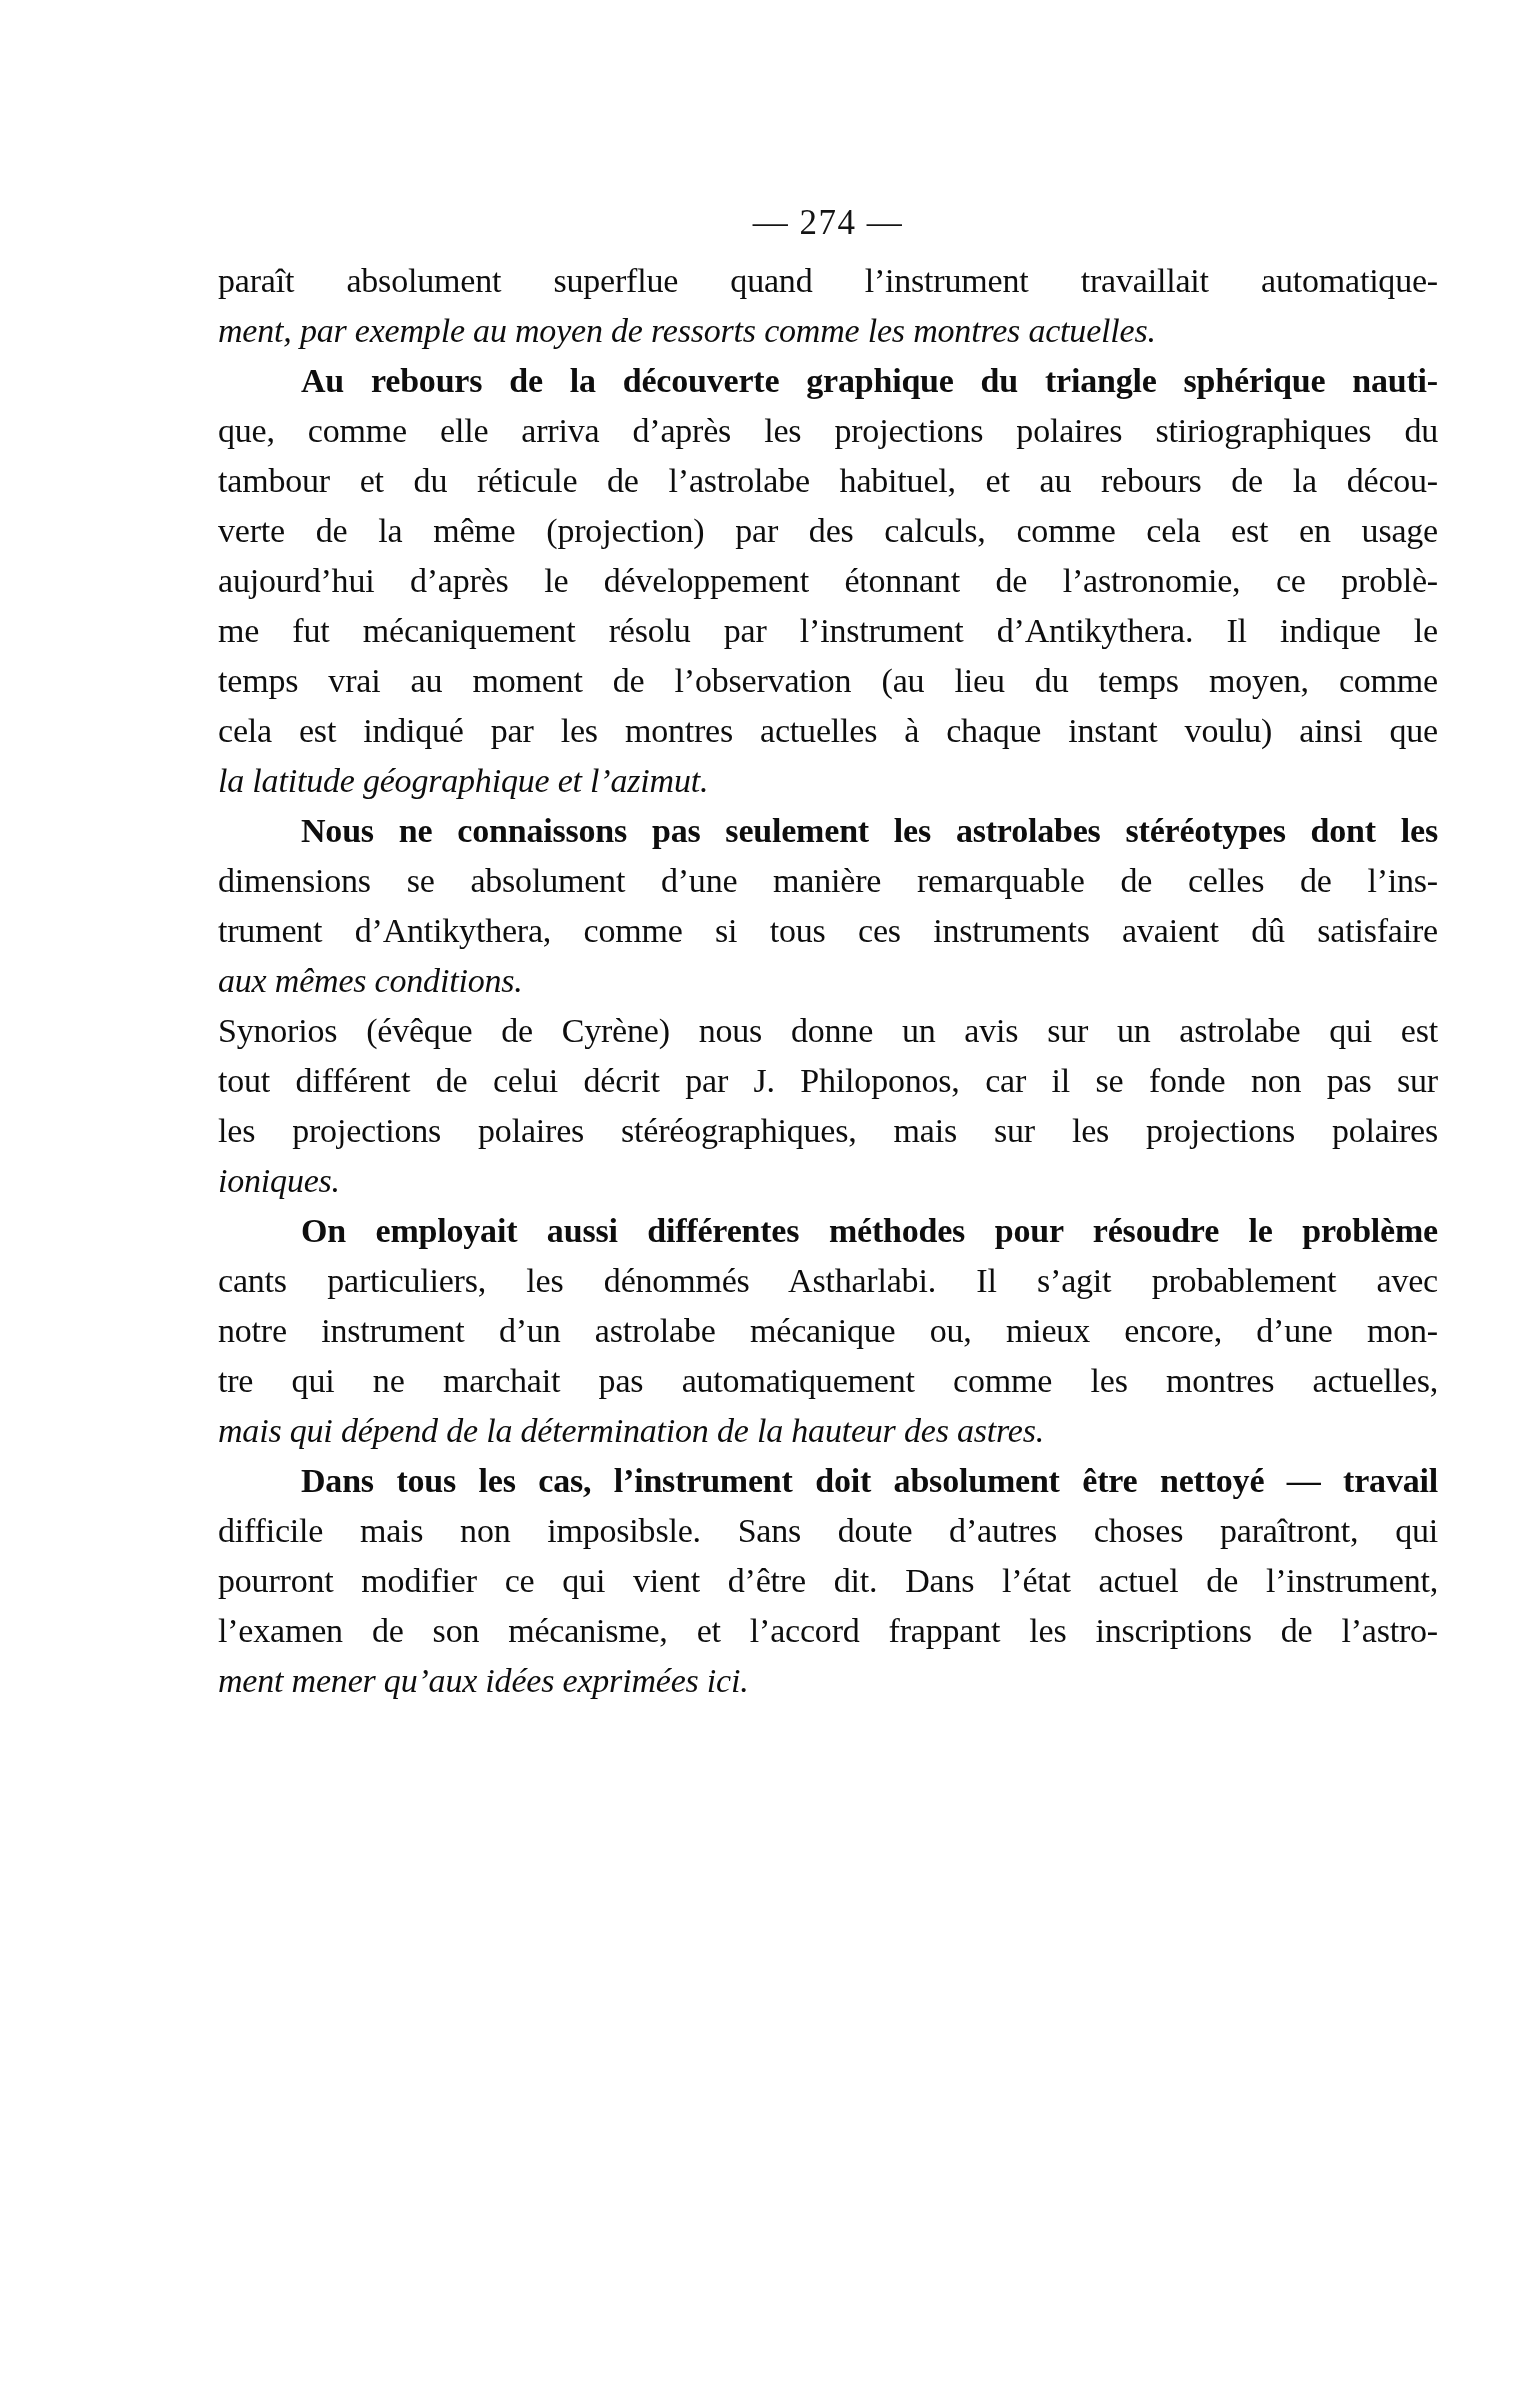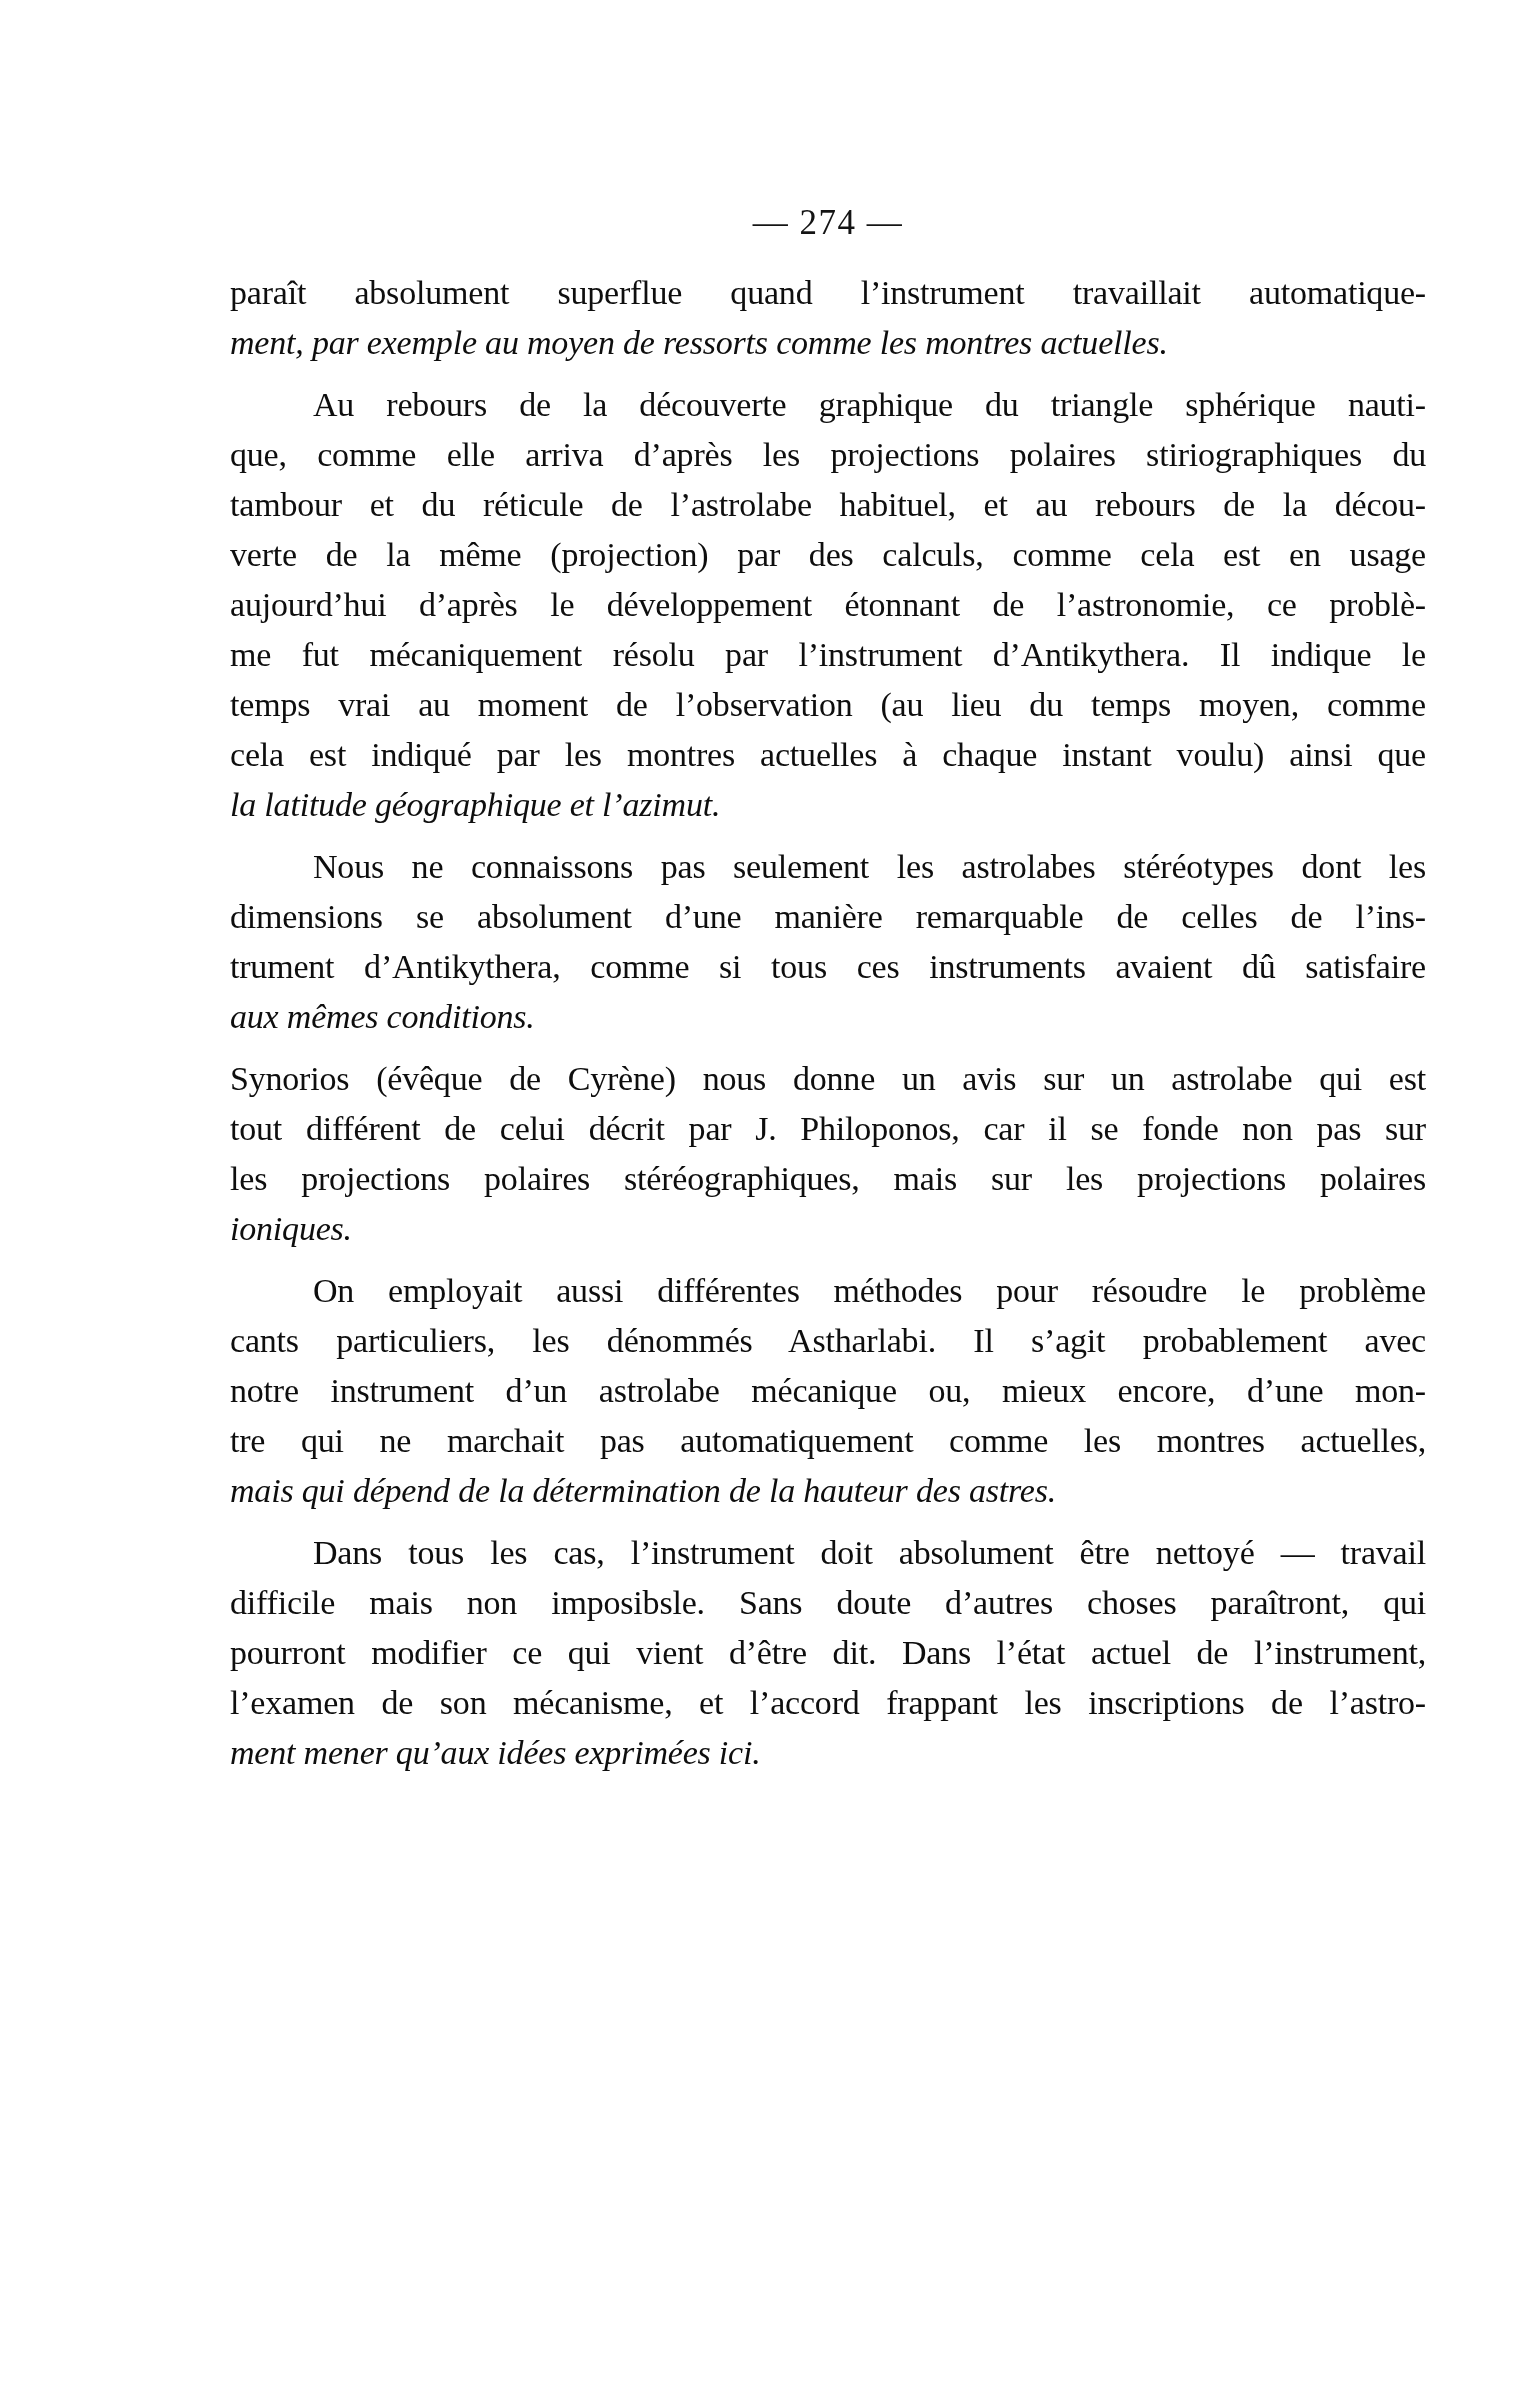--- a/index.html
+++ b/index.html
@@ -29,34 +29,35 @@
   .text-block {
     position: absolute;
     top: 256px;
     left: 218px;
     width: 1220px;
     font-size: 34px;
     line-height: 50px;
     letter-spacing: -0.2px;
   }
   .paragraph {
-    margin: 12px;
+    margin: 0;
     padding: 0;
   }
   .line {
     text-align: justify;
     text-align-last: justify;
     white-space: normal;
   }
   .line.last {
     text-align-last: left;
     font-style: italic;
   }
   .line.indent {
     padding-left: 83px;
+    font-weight: bold;
   }
 </style>
 </head>
 <body>
 
 <div class="page">
   <div class="page-header">— 274 —</div>
   <div class="text-block">
       <div class="paragraph">
         <div class="line">paraît absolument superflue quand l’instrument travaillait automatique-</div>

